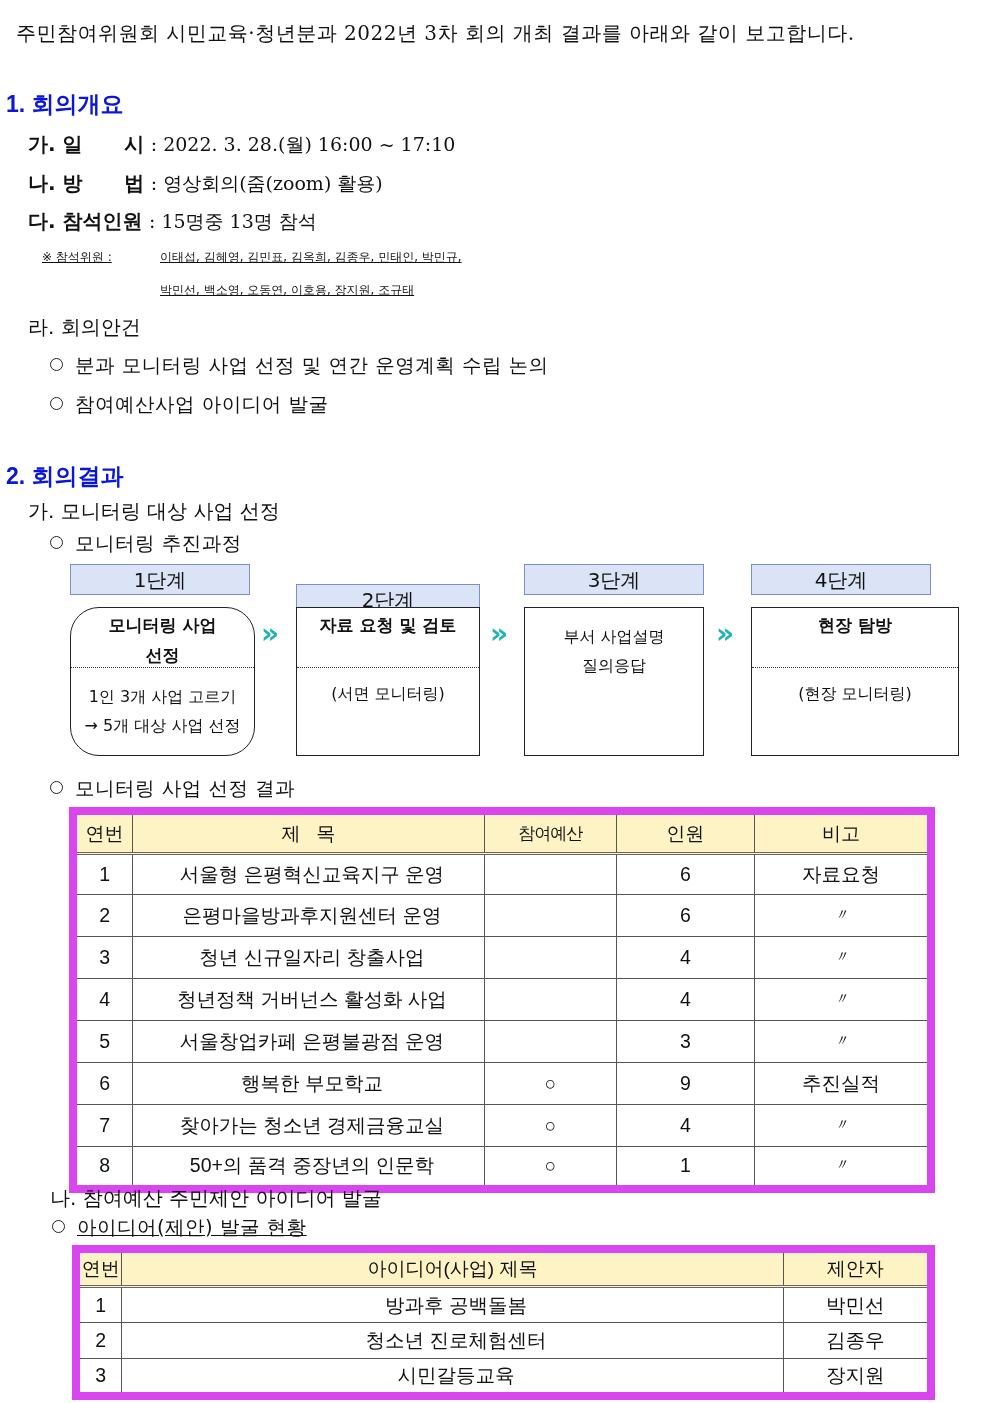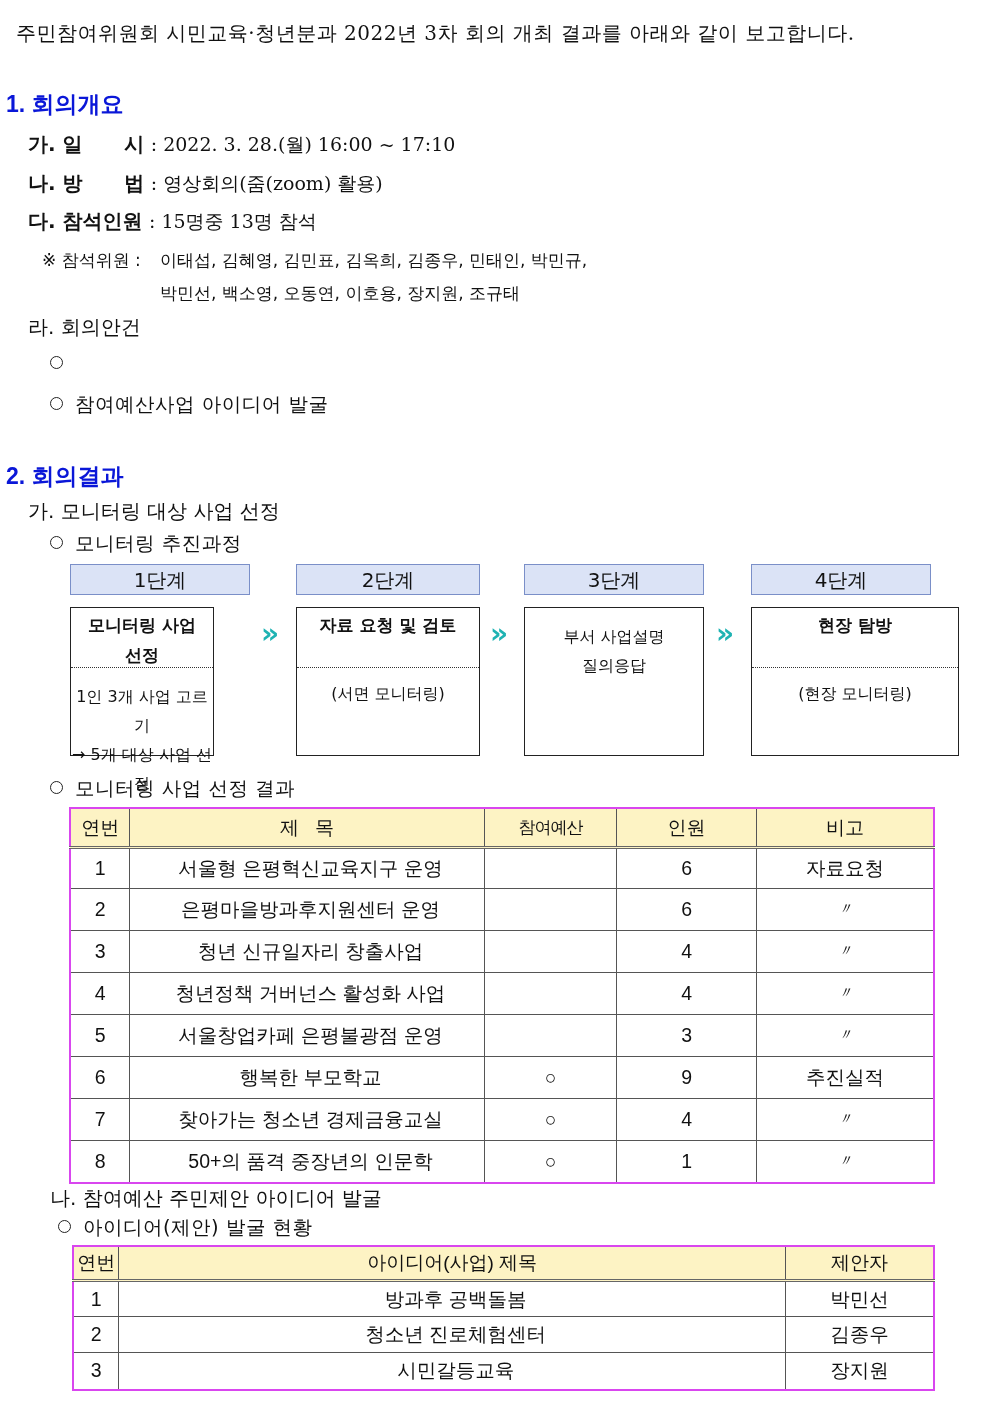--- a/index.html
+++ b/index.html
@@ -6,21 +6,21 @@
   body {
     width: 992px; height: 1403px; position: relative; overflow: hidden;
     font-family: "DejaVu Sans", "Liberation Sans", sans-serif; color: #111;
   }
   .abs { position: absolute; white-space: nowrap; }
   .intro { left: 16px; top: 20px; font-size: 20px; letter-spacing: 0.5px; font-family: "DejaVu Serif", "Liberation Serif", serif; }
   .h1 { left: 6px; font-size: 23px; font-weight: bold; color: #0a17d8; font-family: "Liberation Sans", sans-serif; }
   .sub { font-size: 20px; font-family: "DejaVu Sans", sans-serif; }
   .sub b { font-weight: bold; }
   .sub .val { font-family: "DejaVu Serif", "Liberation Serif", serif; font-size: 19px; }
-  .note { font-size: 17px; font-family: "DejaVu Sans", sans-serif; }
+  .note { font-size: 12px; font-family: "DejaVu Sans", sans-serif; text-decoration: underline; }
   .bullet { font-size: 19.5px; font-family: "DejaVu Sans", sans-serif; letter-spacing: 0.5px; }
   .bullet .circ { display: inline-block; width: 13px; height: 13px; border: 1.6px solid #222; border-radius: 50%; margin-right: 12px; vertical-align: 1px; box-sizing: border-box; }
 
   
   .stage-head {
     position: absolute; height: 31px; background: #dbe3f6; border: 1px solid #7a8fc8;
     box-sizing: border-box; text-align: center; font-size: 20px; line-height: 30px;
     font-family: "DejaVu Sans", sans-serif;
   }
   .stage-box {
@@ -29,21 +29,21 @@
   }
   .stage-top { height: 60px; border-bottom: 1.5px dotted #333; padding-top: 2px; box-sizing: border-box; }
   .stage-top .t { font-size: 17px; font-weight: bold; line-height: 30px; }
   .stage-top .p { font-size: 16px; line-height: 28px; margin-top: 40px; }
   .stage-bot { font-size: 16px; line-height: 29px; }
   .arrow { position: absolute; color: #1fb3b3; font-size: 28px; font-weight: bold; font-family: "DejaVu Sans", sans-serif; line-height: 1; }
 
   
   table { border-collapse: collapse; position: absolute; font-family: "Liberation Sans", "DejaVu Sans", sans-serif; }
   th, td { border: 1px solid #555; }
-  .tbl-outer { border: 2px solid #d946ef; }
+  .tbl-outer { border: 8px solid #d946ef; }
   th { background: #fdf3c4; font-weight: normal; font-size: 19px; height: 35px; border-bottom: 3px double #666; }
   td { font-size: 19.5px; text-align: center; }
   td.title { text-align: center; padding-left: 8px; }
   .ditto { font-style: italic; font-size: 16px; }
 </style>
 </head>
 <body>
 
 <div class="abs intro">주민참여위원회 시민교육·청년분과 2022년 3차 회의 개최 결과를 아래와 같이 보고합니다.</div>
 
@@ -63,46 +63,46 @@
 </div>
 
 <div class="abs note" style="left:42px; top:249px;">※ 참석위원 :</div>
 <div class="abs note" style="left:160px; top:249px;">이태섭, 김혜영, 김민표, 김옥희, 김종우, 민태인, 박민규,</div>
 <div class="abs note" style="left:160px; top:282px;">박민선, 백소영, 오동연, 이호용, 장지원, 조규태</div>
 
 <div class="abs sub" style="left:28px; top:314px;">
   <span>라. 회의안건</span>
 </div>
 <div class="abs bullet" style="left:50px; top:352px;">
-  <span class="circ"></span>
+  <span class="circ"></span><span>분과 모니터링 사업 선정 및 연간 운영계획 수립 논의</span>
 </div>
 <div class="abs bullet" style="left:50px; top:391px;">
   <span class="circ"></span><span>참여예산사업 아이디어 발굴</span>
 </div>
 
 <div class="abs h1" style="top:461px;">2. 회의결과</div>
 <div class="abs sub" style="left:28px; top:498px;">가. 모니터링 대상 사업 선정</div>
 <div class="abs bullet" style="left:50px; top:530px;">
   <span class="circ"></span><span>모니터링 추진과정</span>
 </div>
 
 <div class="stage-head" style="left:70px; top:564px; width:180px;">1단계</div>
-<div class="stage-box" style="left:70px; top:607px; width:144px; height:149px;">
+<div class="stage-box" style="left:70px; top:607px; width:185px; height:149px;border-radius:29px;">
   <div class="stage-top">
     <div class="t">모니터링 사업</div>
     <div class="t">선정</div>
   </div>
   <div class="stage-bot" style="padding-top:14px;">
     <div>1인 3개 사업 고르기</div>
     <div>→ 5개 대상 사업 선정</div>
   </div>
 </div>
 <div class="arrow" style="left:261px; top:620px;">»</div>
 
-<div class="stage-head" style="left:296px; top:564px; width:184px;">2단계</div>
+<div class="stage-head" style="left:296px; top:584px; width:184px;">2단계</div>
 <div class="stage-box" style="left:296px; top:607px; width:184px; height:149px;">
   <div class="stage-top">
     <div class="t">자료 요청 및 검토</div>
     <div class="p">(서면 모니터링)</div>
   </div>
 </div>
 <div class="arrow" style="left:490px; top:620px;">»</div>
 
 <div class="stage-head" style="left:524px; top:564px; width:180px;">3단계</div>
 <div class="stage-box" style="left:524px; top:607px; width:180px; height:149px;">
@@ -196,21 +196,21 @@
       <td>8</td>
       <td class="title">50+의 품격 중장년의 인문학</td>
       <td>○</td>
       <td>1</td>
       <td class="ditto">〃</td>
     </tr>
   </tbody>
 </table>
 
 <div class="abs sub" style="left:50px; top:1185px;">나. 참여예산 주민제안 아이디어 발굴</div>
-<div class="abs bullet" style="left:58px; top:1214px;">
+<div class="abs bullet" style="left:52px; top:1214px;text-decoration:underline;">
   <span class="circ"></span><span>아이디어(제안) 발굴 현황</span>
 </div>
 
 <table class="tbl-outer" style="left:72px; top:1245px; width:863px;">
   <colgroup>
       <col style="width:46px">
       <col style="width:668px">
       <col style="width:149px">
     </colgroup>
   <thead>

